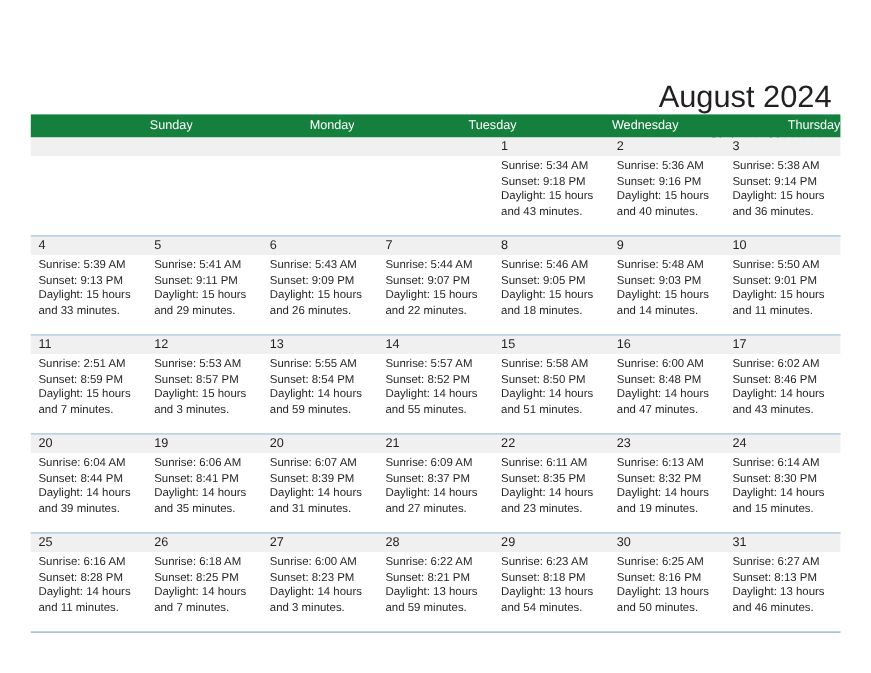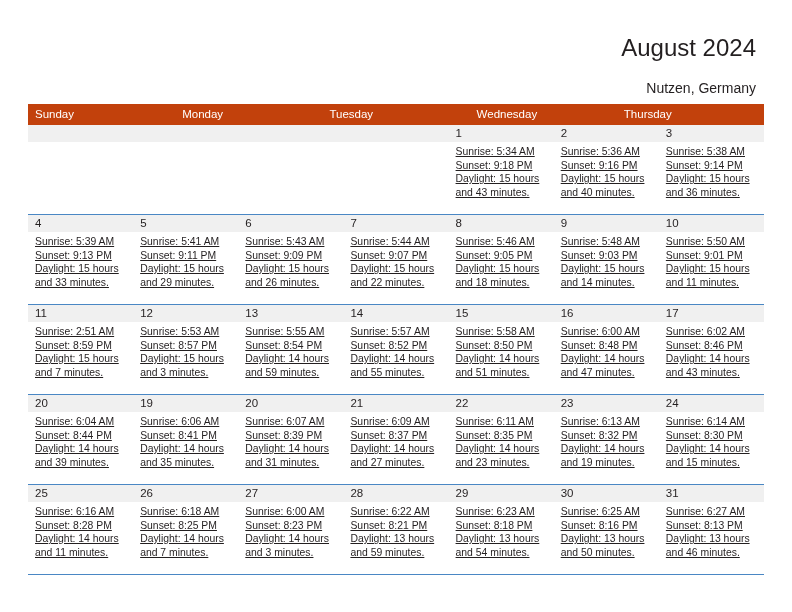--- a/index.html
+++ b/index.html
@@ -65,46 +65,48 @@
     font-family: "Liberation Sans", sans-serif;
   }
 
   .title-block {
     position: absolute;
     right: 36px;
     top: 30px;
     text-align: right;
   }
   .cal-title {
-    font-size: 24px;
+    font-size: 28px;
     font-weight: normal;
     color: #231f20;
     line-height: 36px;
     white-space: nowrap;
+    margin-top: 40px;
   }
   .cal-subtitle {
     margin-top: 14px;
     font-size: 14px;
     color: #231f20;
     line-height: 17px;
     white-space: nowrap;
   }
 
   
   .calendar {
     position: absolute;
     left: 28px;
     top: 104px;
     width: 736px;
   }
   .weekday-row {
     display: flex;
     width: 736px;
     height: 21px;
-    background: #c2410c;
+    background: #15803d;
+    text-align: right;
   }
   .weekday {
     flex: 1 1 0;
     color: #ffffff;
     font-size: 11.5px;
     line-height: 21px;
     padding-left: 7px;
     box-sizing: border-box;
     overflow: hidden;
     white-space: nowrap;
@@ -135,21 +137,20 @@
     display: flex;
     width: 736px;
     height: 72px;
     background: #ffffff;
   }
   .cell {
     flex: 1 1 0;
     box-sizing: border-box;
     padding: 3px 6px 0 7px;
     overflow: hidden;
-    text-decoration: underline;
   }
   .cell .line {
     font-size: 10.4px;
     line-height: 13.6px;
     color: #231f20;
     white-space: nowrap;
   }
 </style>
 </head>
 <body>

